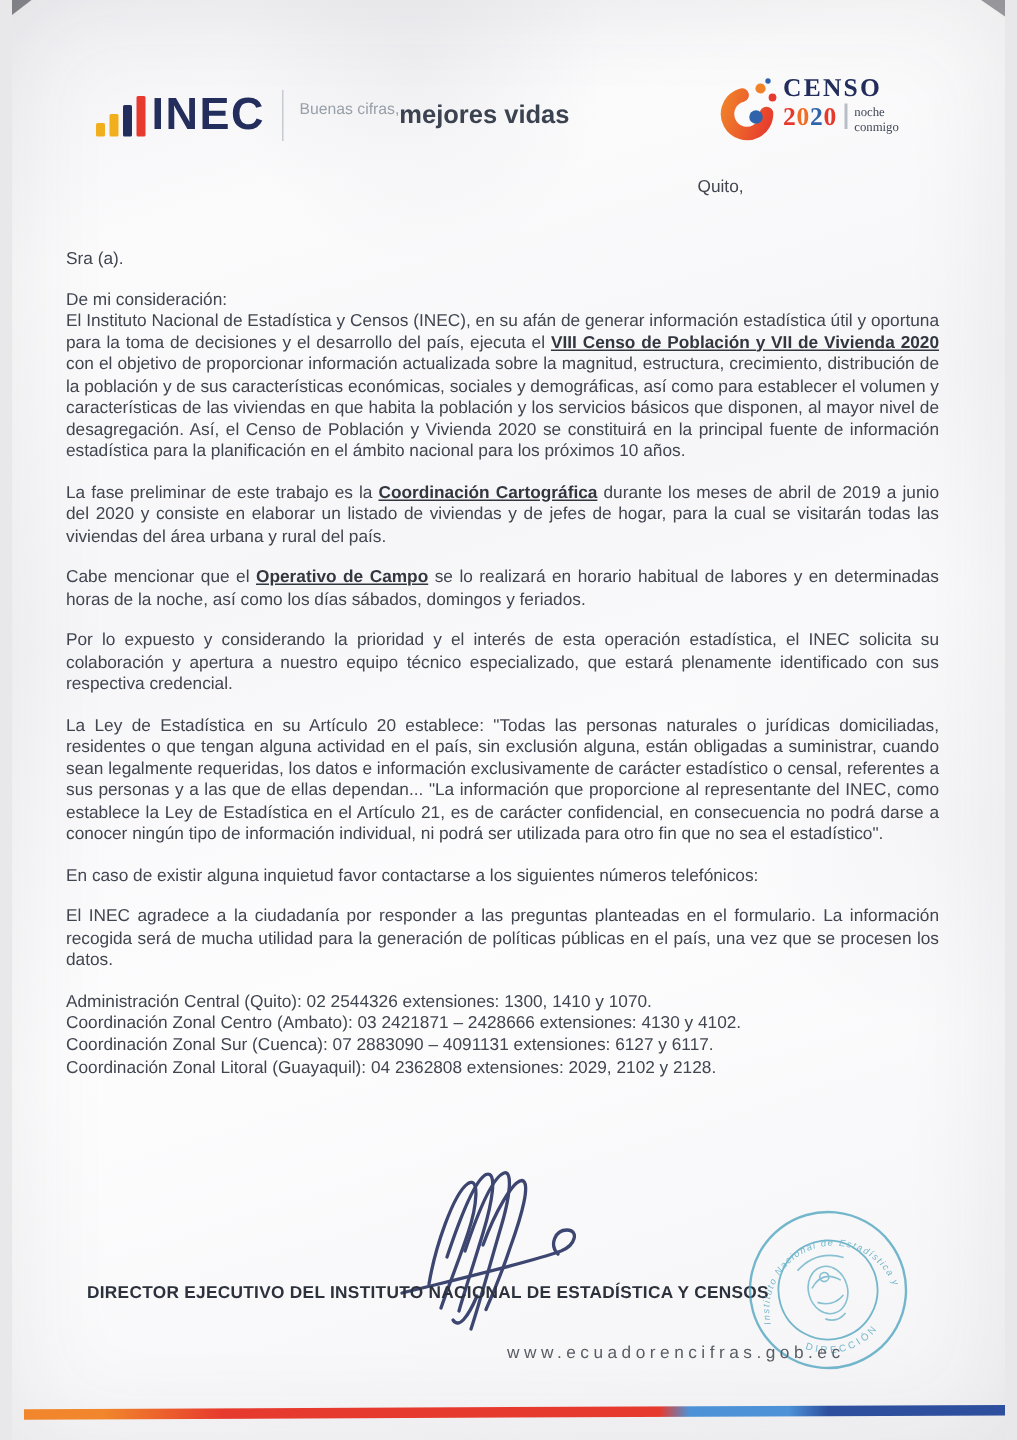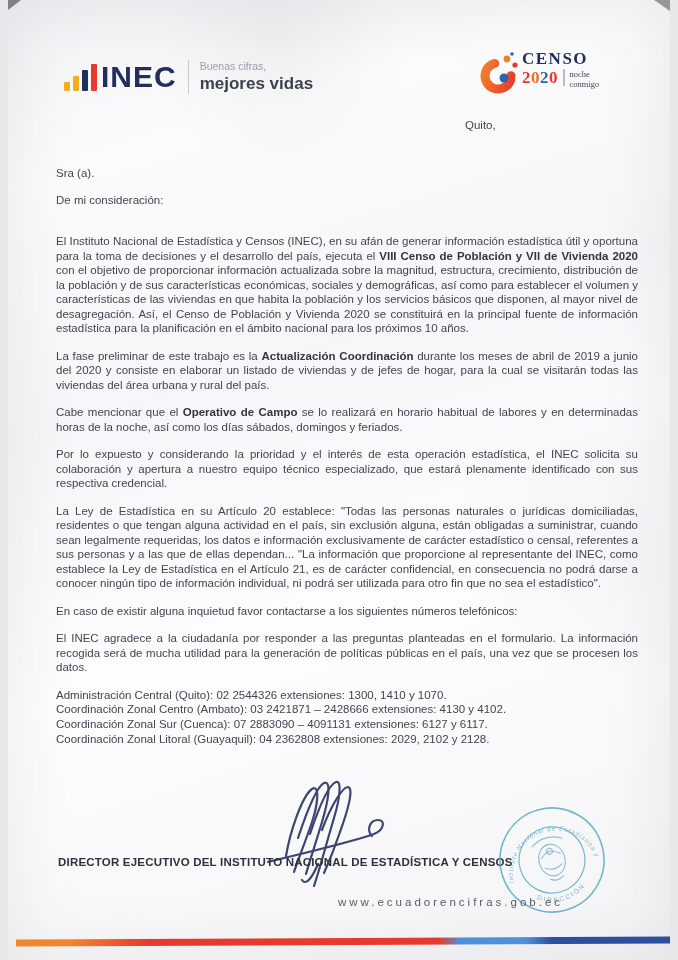--- a/index.html
+++ b/index.html
@@ -21,40 +21,40 @@
   
   .inec-logo{position:absolute;left:56px;top:60px;display:flex;align-items:center;}
   .inec-bars{display:flex;align-items:flex-end;gap:3px;margin-right:4px;}
   .inec-bars span{display:block;width:6px;border-radius:1px;}
   .inec-bars span:nth-child(1){height:9px;}
   .inec-bars span:nth-child(2){height:15px;}
   .inec-bars span:nth-child(3){height:21px;}
   .inec-bars span:nth-child(4){height:27px;}
   .inec-word{font-size:30px;font-weight:800;color:#242e5c;letter-spacing:1px;line-height:1;}
   .logo-divider{width:1px;height:34px;background:#c6cad1;margin:0 11px;}
-  .inec-tagline{display:flex;flex-direction:column;justify-content:center;}
+  .inec-tagline{display:flex;justify-content:center;}
   .inec-tagline .l1{font-size:10.5px;color:#98a0aa;margin-bottom:2px;}
   .inec-tagline .l2{font-size:17px;font-weight:700;color:#3c4350;}
 
   
   .censo-logo{position:absolute;left:470px;top:50px;display:flex;align-items:flex-start;gap:0;font-family:Liberation Serif, serif;}
   .censo-text{display:flex;flex-direction:column;}
   .censo-title{font-size:17px;font-weight:800;color:#232d5c;letter-spacing:1.5px;line-height:1;}
   .censo-row2{display:flex;align-items:flex-start;margin-top:2px;}
   .censo-year span{font-size:17px;font-weight:800;letter-spacing:.5px;line-height:1;}
   .censo-div{width:1.5px;height:17px;background:#b8bec6;margin:0 5px;}
   .censo-slogan{font-size:8.5px;color:#3f4756;line-height:1.2;}
 
   
   .city-line{position:absolute;left:457px;top:119px;font-size:11.5px;color:#41454f;}
-  .content{position:absolute;left:48px;top:166px;width:582px;font-size:11.5px;line-height:14.5px;color:#41454f;}
+  .content{position:absolute;left:36px;top:166px;width:582px;font-size:11.5px;line-height:14.5px;color:#41454f;}
   .salutation{margin-bottom:12px;}
-  .greeting{margin-bottom:27px;}
+  .greeting{}
   .para{text-align:justify;margin-bottom:13px;}
-  .para b{font-weight:700;color:#32363f;}
+  .para b{font-weight:700;color:#32363f;text-decoration:underline;}
   .contact-line{line-height:14.8px;}
 
   
   .signature-svg{position:absolute;left:252px;top:776px;}
   .director-title{position:absolute;left:50px;top:856px;width:578px;text-align:left;
     font-size:11.5px;font-weight:800;color:#2c313c;letter-spacing:.2px;}
   .seal-svg{position:absolute;left:474px;top:790px;opacity:.78;}
   .website{position:absolute;left:330px;top:896px;font-size:11.5px;letter-spacing:3px;color:#585d64;}
   .footer-bar{position:absolute;left:8px;top:938px;width:662px;height:7px;transform:rotate(-.25deg);}
 </style>
@@ -111,21 +111,21 @@
     </div>
   </div>
 
   <div class="city-line">Quito,</div>
 
   <div class="content">
     <div class="salutation">Sra (a).</div>
     <div class="greeting">De mi consideración:</div>
     <div>
         <div class="para"><span>El Instituto Nacional de Estadística y Censos (INEC), en su afán de generar información estadística útil y oportuna para la toma de decisiones y el desarrollo del país, ejecuta el </span><b>VIII Censo de Población y VII de Vivienda 2020</b><span> con el objetivo de proporcionar información actualizada sobre la magnitud, estructura, crecimiento, distribución de la población y de sus características económicas, sociales y demográficas, así como para establecer el volumen y características de las viviendas en que habita la población y los servicios básicos que disponen, al mayor nivel de desagregación. Así, el Censo de Población y Vivienda 2020 se constituirá en la principal fuente de información estadística para la planificación en el ámbito nacional para los próximos 10 años.</span></div>
-        <div class="para"><span>La fase preliminar de este trabajo es la </span><b>Actualización Coordinación</b><span> durante los meses de abril de 2019 a junio del 2020 y consiste en elaborar un listado de viviendas y de jefes de hogar, para la cual se visitarán todas las viviendas del área urbana y rural del país.</span></div>
+        <div class="para"><span>La fase preliminar de este trabajo es la </span><b>Coordinación Cartográfica</b><span> durante los meses de abril de 2019 a junio del 2020 y consiste en elaborar un listado de viviendas y de jefes de hogar, para la cual se visitarán todas las viviendas del área urbana y rural del país.</span></div>
         <div class="para"><span>Cabe mencionar que el </span><b>Operativo de Campo</b><span> se lo realizará en horario habitual de labores y en determinadas horas de la noche, así como los días sábados, domingos y feriados.</span></div>
         <div class="para"><span>Por lo expuesto y considerando la prioridad y el interés de esta operación estadística, el INEC solicita su colaboración y apertura a nuestro equipo técnico especializado, que estará plenamente identificado con sus respectiva credencial.</span></div>
         <div class="para"><span>La Ley de Estadística en su Artículo 20 establece: "Todas las personas naturales o jurídicas domiciliadas, residentes o que tengan alguna actividad en el país, sin exclusión alguna, están obligadas a suministrar, cuando sean legalmente requeridas, los datos e información exclusivamente de carácter estadístico o censal, referentes a sus personas y a las que de ellas dependan... "La información que proporcione al representante del INEC, como establece la Ley de Estadística en el Artículo 21, es de carácter confidencial, en consecuencia no podrá darse a conocer ningún tipo de información individual, ni podrá ser utilizada para otro fin que no sea el estadístico".</span></div>
         <div class="para"><span>En caso de existir alguna inquietud favor contactarse a los siguientes números telefónicos:</span></div>
         <div class="para"><span>El INEC agradece a la ciudadanía por responder a las preguntas planteadas en el formulario. La información recogida será de mucha utilidad para la generación de políticas públicas en el país, una vez que se procesen los datos.</span></div>
       </div>
     <div>
         <div class="contact-line">Administración Central (Quito): 02 2544326 extensiones: 1300, 1410 y 1070.</div>
         <div class="contact-line">Coordinación Zonal Centro (Ambato): 03 2421871 – 2428666 extensiones: 4130 y 4102.</div>
         <div class="contact-line">Coordinación Zonal Sur (Cuenca): 07 2883090 – 4091131 extensiones: 6127 y 6117.</div>

